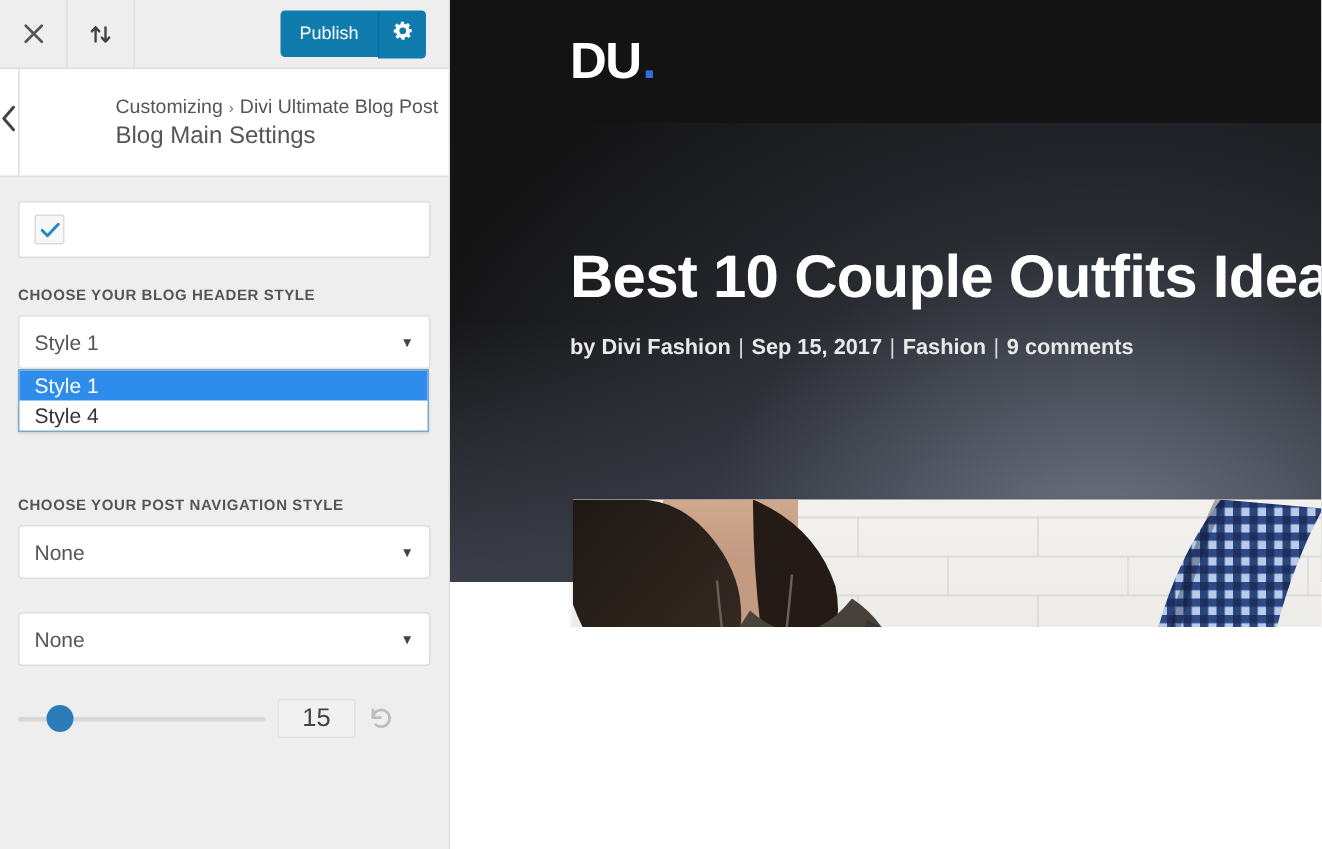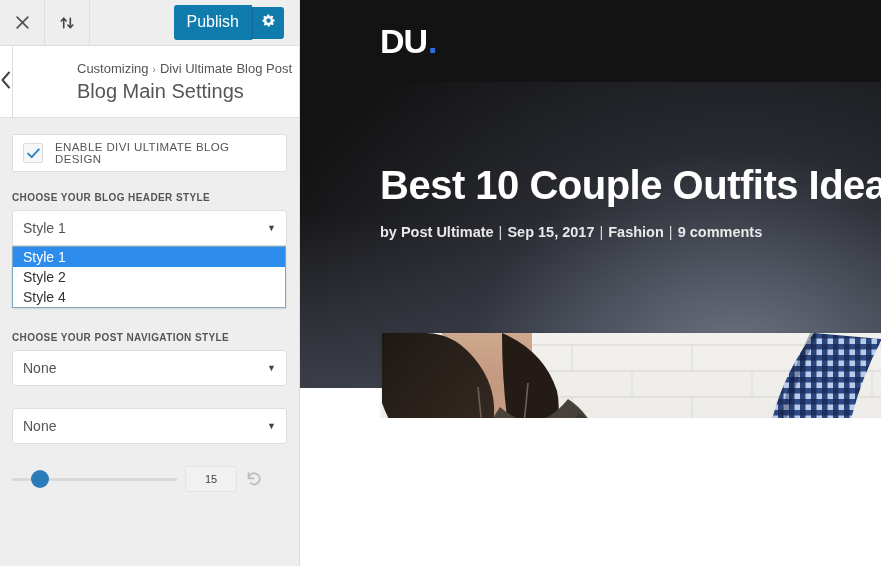--- a/index.html
+++ b/index.html
@@ -38,21 +38,21 @@
   }
   .topbar-btn svg { display: block; }
   .topbar-spacer { flex: 1; }
   .publish-group {
     display: flex; align-items: center;
     margin: 6px 15px 6px 0;
   }
   .publish-btn {
     background: #0f7cad;
     color: #fff;
-    font-size: 16px;
+    font-size: 12px;
     line-height: 1;
     padding: 9px 13px 10px 13px;
     border: none;
     border-radius: 3px 0 0 3px;
     cursor: pointer;
     font-family: "Liberation Sans", sans-serif;
   }
   .publish-gear {
     background: #0f7cad;
     border-left: 1px solid #0a6a95;
@@ -84,21 +84,21 @@
     display: flex; flex-direction: column; justify-content: center;
   }
   .breadcrumb {
     font-size: 13px;
     color: #555;
     line-height: 1.3;
     white-space: nowrap;
   }
   .breadcrumb .sep { margin: 0 4px; font-size: 10px; color: #777; }
   .panel-title {
-    font-size: 20px;
+    font-size: 16px;
     color: #555;
     font-weight: 400;
     line-height: 1.3;
     margin-top: 1px;
     white-space: nowrap;
   }
 
   
   .controls {
     background: #eee;
@@ -215,21 +215,21 @@
     width: 18px; height: 18px;
     border-radius: 50%;
     background: #2b7bb9;
     cursor: grab;
   }
   .num-box {
     width: 52px; height: 26px;
     background: #f1f1f1;
     border: 1px solid #e3e3e3;
     border-radius: 2px;
-    font-size: 11px;
+    font-size: 17px;
     color: #444;
     text-align: center;
     line-height: 24px;
     font-family: "Liberation Sans", sans-serif;
   }
   .reset-icon { color: #bbb; cursor: pointer; display: flex; align-items: center; }
 
   
   .preview {
     position: relative;
@@ -368,32 +368,30 @@
     <div class="controls">
 
       <div class="checkbox-row">
         <span class="chk">
           <span>
             <svg width="13" height="11" viewBox="0 0 14 12">
               <path d="M1.2 6.1 L5 10 L12.8 1.6" stroke="#2a85c4" stroke-width="2.1" fill="none" stroke-linecap="round" stroke-linejoin="round"></path>
             </svg>
           </span>
         </span>
-        <span class="chk-label">ENABLE DIVI ULTIMATE BLOG DESIGN</span>
       </div>
 
       <label class="field-label">CHOOSE YOUR BLOG HEADER STYLE</label>
       <div class="select-wrap">
         <div class="select-box select-open">
           <span>Style 1</span>
           <span class="caret">▼</span>
         </div>
         <div class="options">
           <div class="option selected">Style 1</div>
-          <div class="option">Style 2</div>
           <div class="option">Style 4</div>
         </div>
       </div>
 
       <label class="field-label label-under-dropdown">CHOOSE YOUR POST NAVIGATION STYLE</label>
       <div class="select-box">
         <span>None</span>
         <span class="caret">▼</span>
       </div>
 
@@ -423,21 +421,21 @@
       <div class="hero-navbar">
         <div class="logo">
           <span>DU</span>
             <span class="dot">.</span>
         </div>
       </div>
 
       <div class="hero-text">
         <div class="post-title">Best 10 Couple Outfits Idea</div>
         <div class="post-meta">
-          <span>by Post Ultimate</span><span class="bar">|</span><span>Sep 15, 2017</span><span class="bar">|</span><span>Fashion</span><span class="bar">|</span><span>9 comments</span>
+          <span>by Divi Fashion</span><span class="bar">|</span><span>Sep 15, 2017</span><span class="bar">|</span><span>Fashion</span><span class="bar">|</span><span>9 comments</span>
         </div>
       </div>
     </div>
 
     <div class="content-white"></div>
 
     <div class="featured">
       <svg width="560" height="233" viewBox="0 0 560 233" preserveAspectRatio="xMidYMid slice">
         <defs>
           <linearGradient id="shirtG" x1="0" y1="0" x2="1" y2="1">

